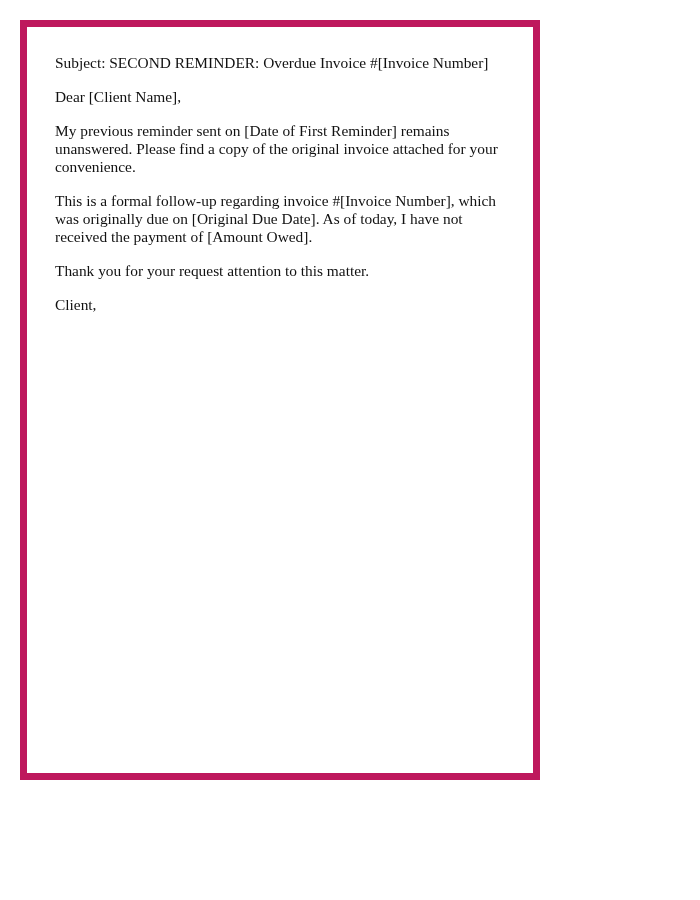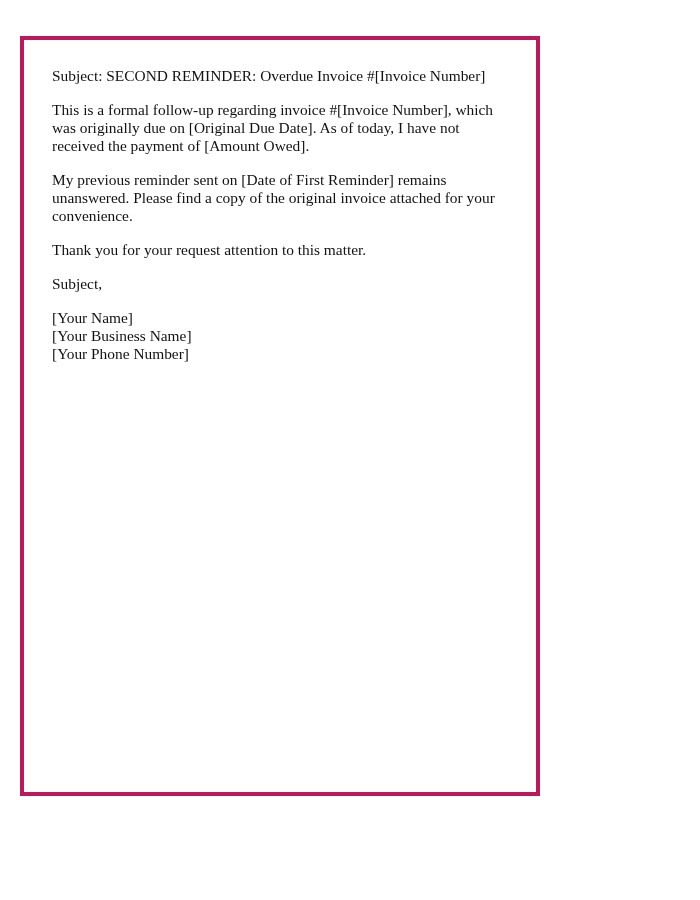--- a/index.html
+++ b/index.html
@@ -1,39 +1,34 @@
 <!DOCTYPE html>
 <html><head>
 <meta charset="utf-8">
 <style>
   html, body { margin: 0; padding: 0; background: #ffffff; }
   body { width: 700px; height: 900px; position: relative; }
   .page {
     position: absolute;
     left: 20px; top: 20px;
     width: 520px; height: 760px;
-    border: 4px solid #be185d;
+    border: 7px solid #be185d;
     box-sizing: border-box;
     padding: 27px 28px;
     font-family: "Liberation Serif", "DejaVu Serif", serif;
     font-size: 15.4px;
     line-height: 18px;
     color: #111111;
-    margin-top: 16px;
   }
   .page p { margin: 0 0 16px 0; }
   .sig { margin: 0; }
 </style>
 </head>
 <body>
 
 <div class="page">
   <p>Subject: SECOND REMINDER: Overdue Invoice #[Invoice Number]</p>
+  <p>Dear [Client Name],</p>
+  <p>My previous reminder sent on [Date of First Reminder] remains unanswered. Please find a copy of the original invoice attached for your convenience.</p>
   <p>This is a formal follow-up regarding invoice #[Invoice Number], which was originally due on [Original Due Date]. As of today, I have not received the payment of [Amount Owed].</p>
-  <p>My previous reminder sent on [Date of First Reminder] remains unanswered. Please find a copy of the original invoice attached for your convenience.</p>
   <p>Thank you for your request attention to this matter.</p>
-  <p>Subject,</p>
-  <div>
-    <div class="sig">[Your Name]</div>
-    <div class="sig">[Your Business Name]</div>
-    <div class="sig">[Your Phone Number]</div>
-  </div>
+  <p>Client,</p>
 </div>
 
 </body></html>

